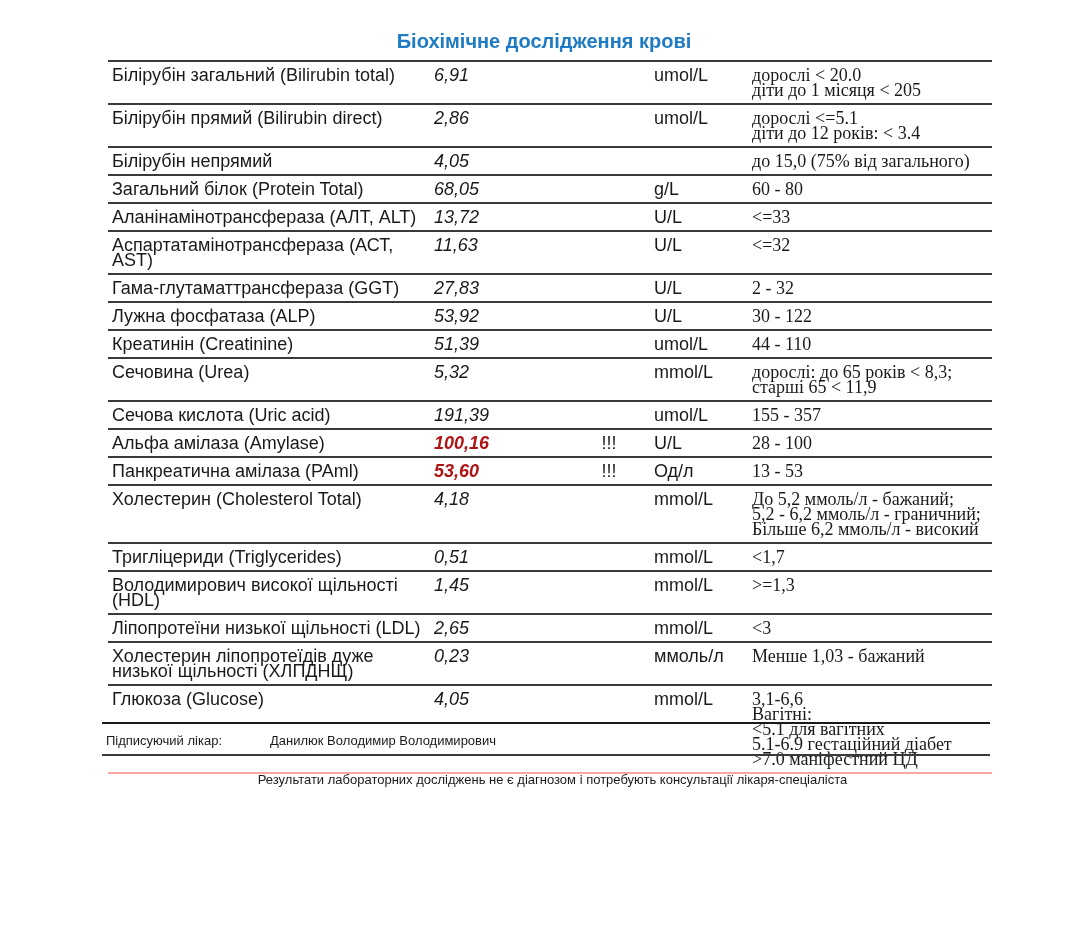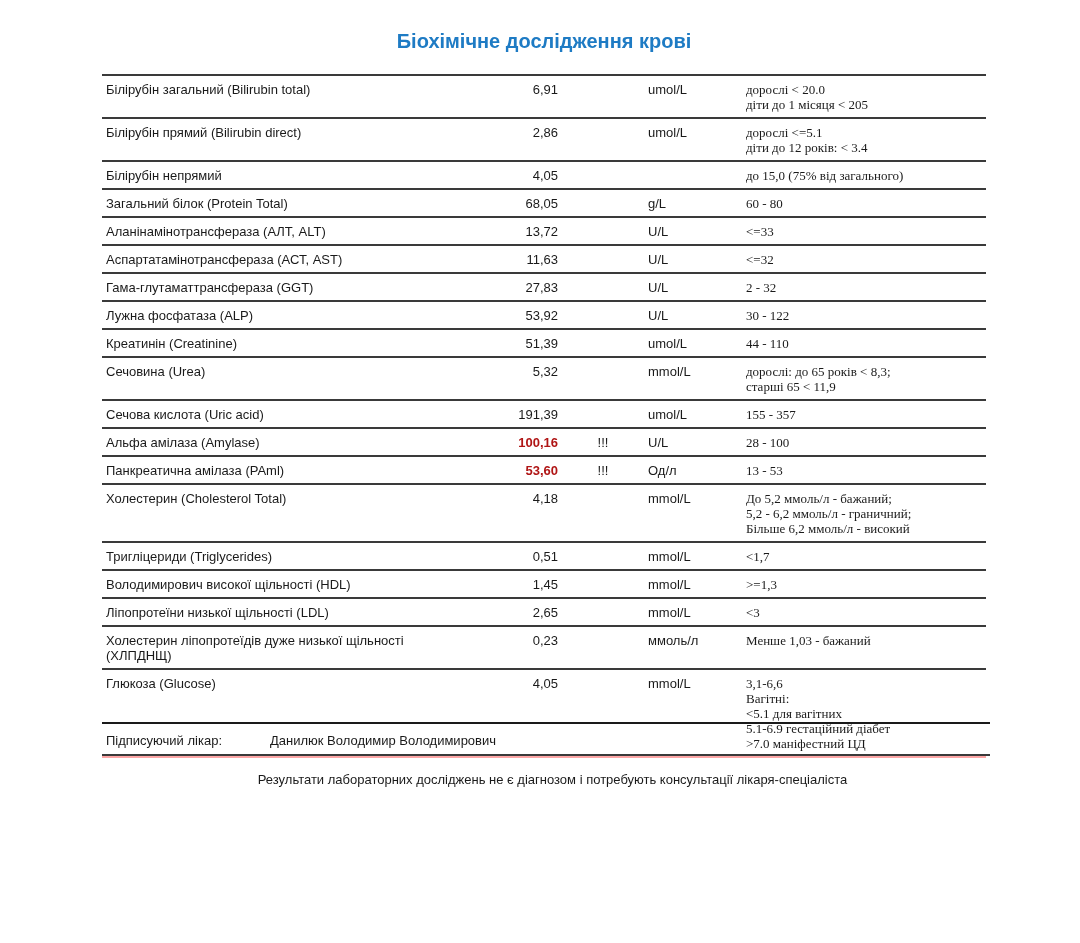--- a/index.html
+++ b/index.html
@@ -1,22 +1,22 @@
 <!DOCTYPE html>
 <html><head>
 <meta charset="utf-8">
 <style>
   html, body { margin:0; padding:0; background:#ffffff; }
   body { width:1080px; height:943px; position:relative; font-family:"Liberation Sans", sans-serif; color:#1a1a1a; overflow:hidden; }
   .title { position:absolute; top:30px; left:0; width:1088px; text-align:center; font-size:20px; font-weight:bold; color:#1e7bc4; }
-  table.results { position:absolute; top:60px; left:102px; width:884px; border-collapse:collapse; font-size:13px;margin-top:14px; }
+  table.results { position:absolute; top:60px; left:108px; width:884px; border-collapse:collapse; font-size:18px; }
   table.results td { border-top:2px solid #3a3a3a; padding:6px 0 5px 0; vertical-align:top; line-height:15px; }
   table.results tr:last-child td { border-bottom:2px solid #fca5a5; }
   td.name { width:322px; padding-left:4px !important; }
-  td.val { width:130px; text-align:right; }
+  td.val { width:130px; text-align:left;font-style:italic; }
   td.val.flagged { color:#b01515; font-weight:bold; }
   td.flag { width:90px; text-align:center; }
   td.unit { width:90px; }
   td.ref { padding-left:8px !important;font-family:Liberation Serif, serif; }
   td.ref div { white-space:nowrap; }
   .sign-top { position:absolute; top:722px; left:102px; width:888px; border-top:2px solid #1a1a1a; }
   .sign-row { position:absolute; top:733px; left:106px; font-size:13px; }
   .sign-row span { position:absolute; white-space:nowrap; }
   .sign-bottom { position:absolute; top:754px; left:102px; width:888px; border-top:2px solid #3a3a3a; }
   .disclaimer { position:absolute; top:772px; left:0; width:1105px; text-align:center; font-size:13px; }

